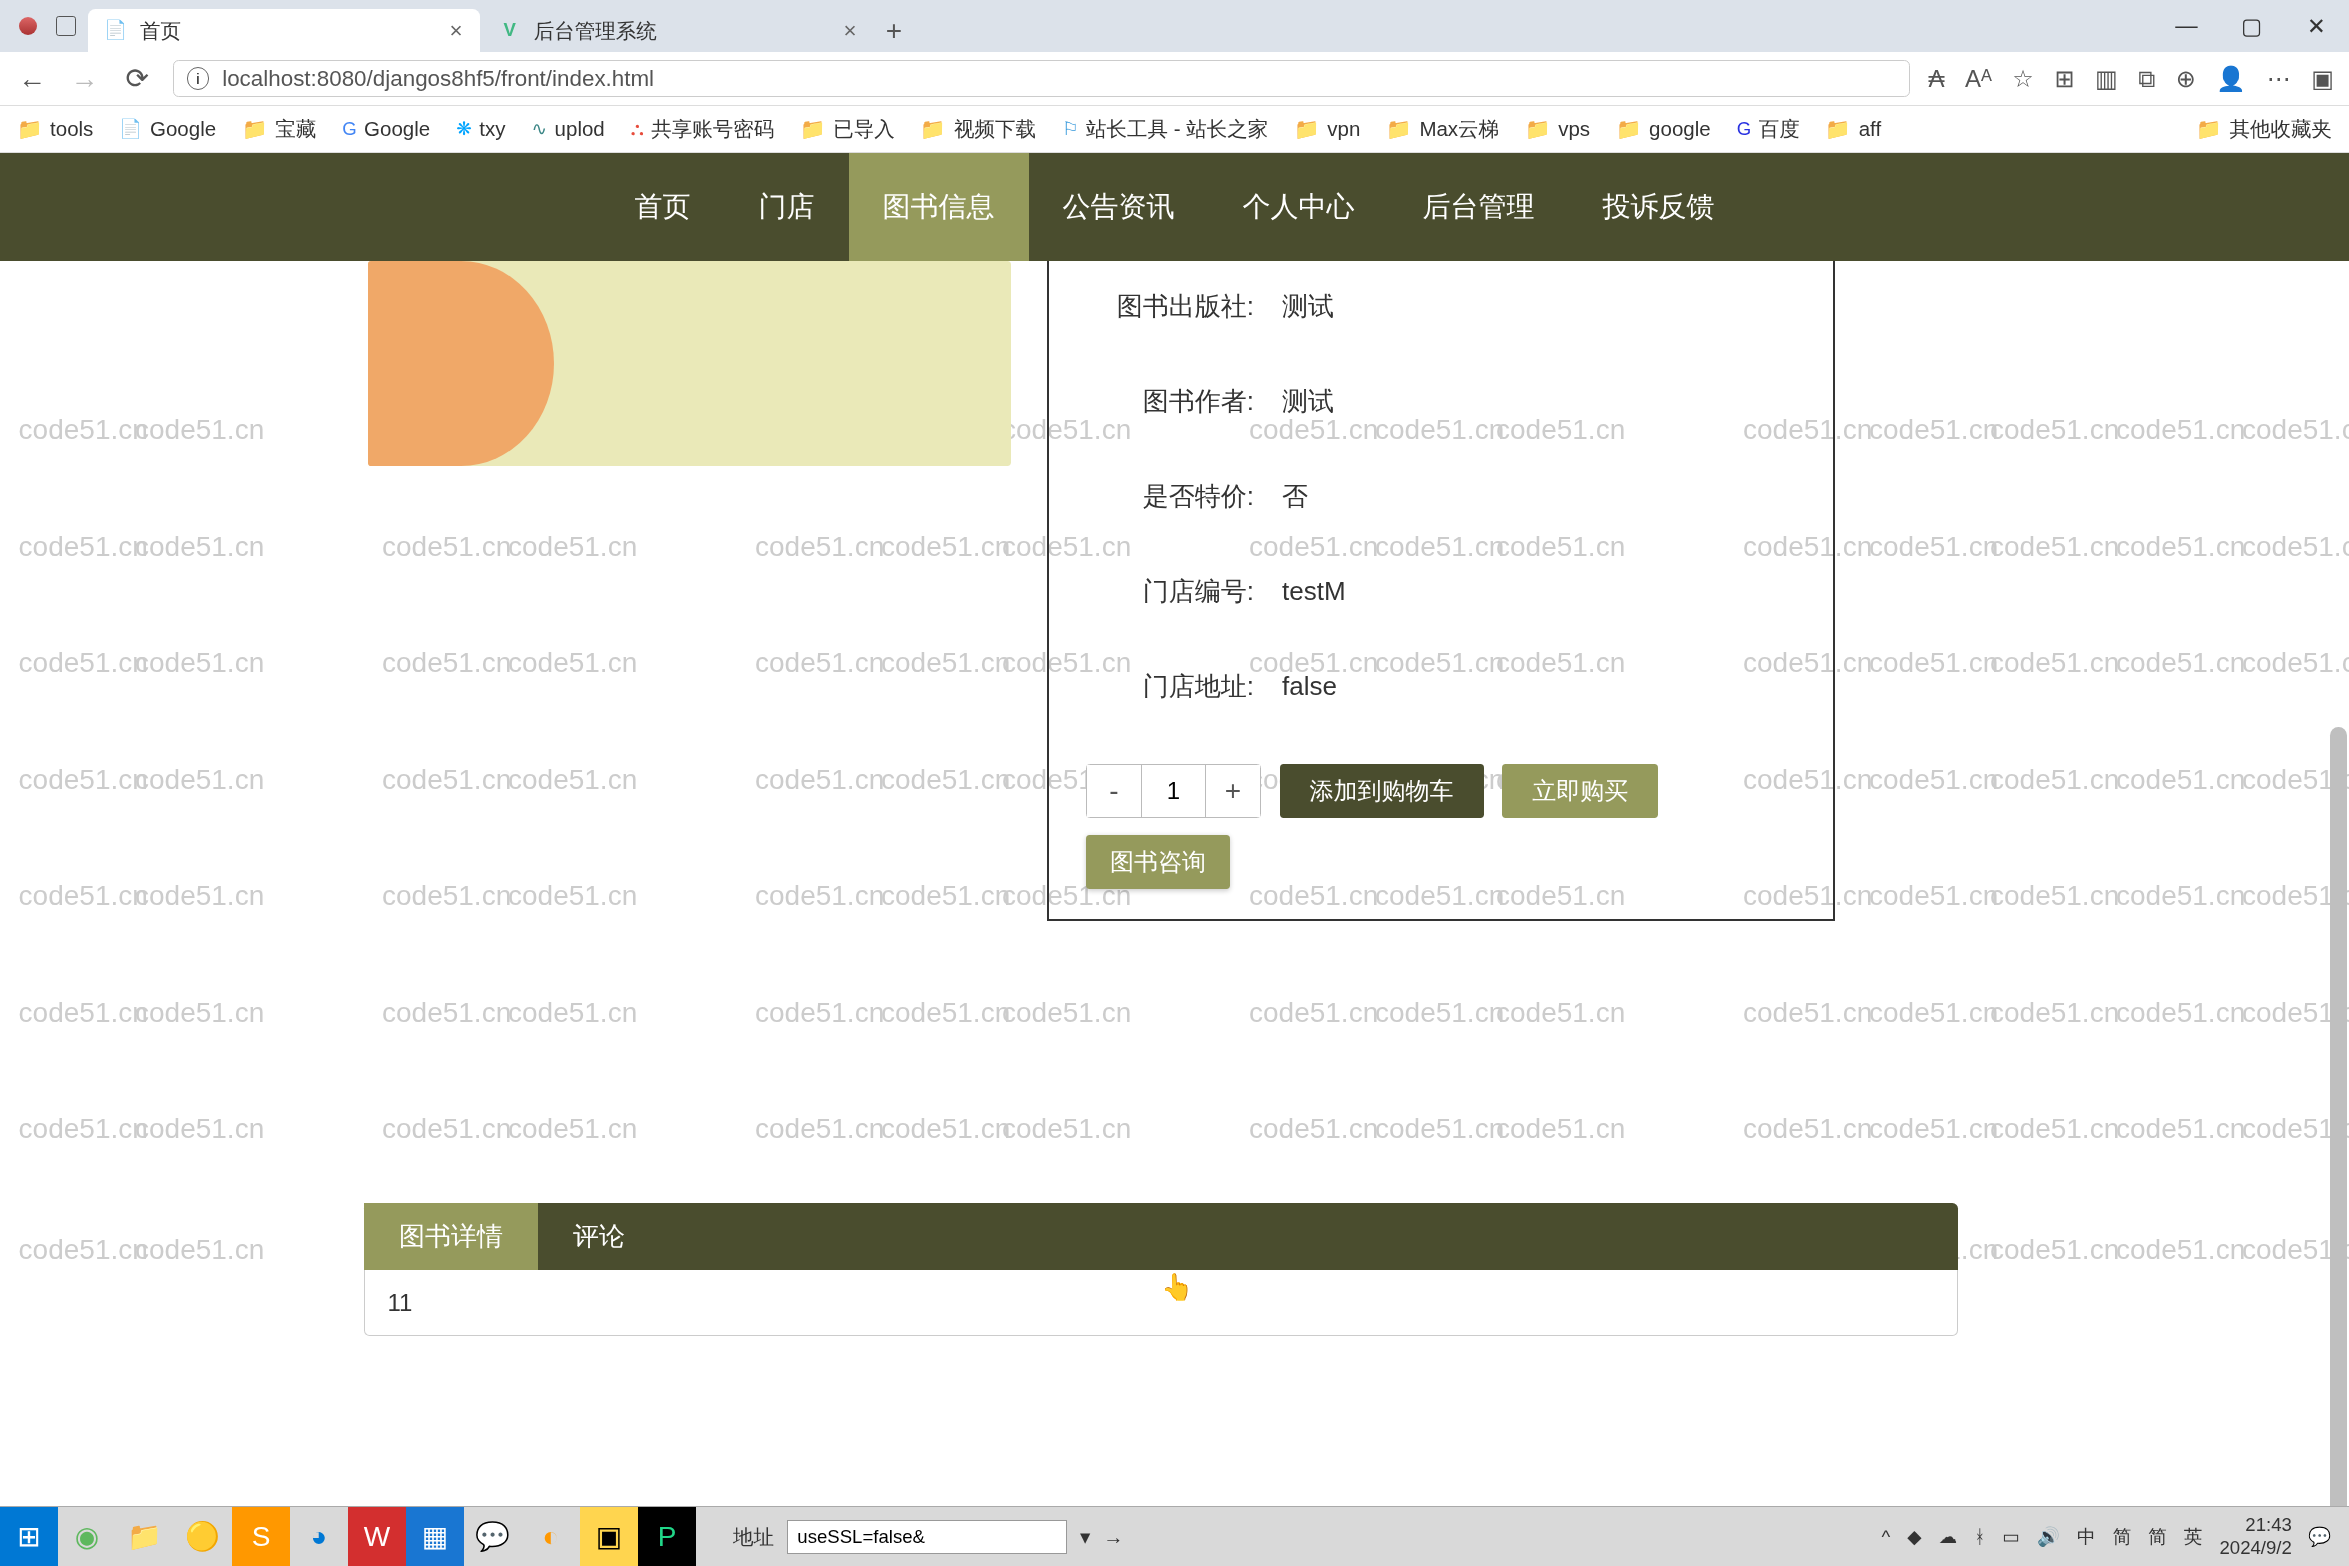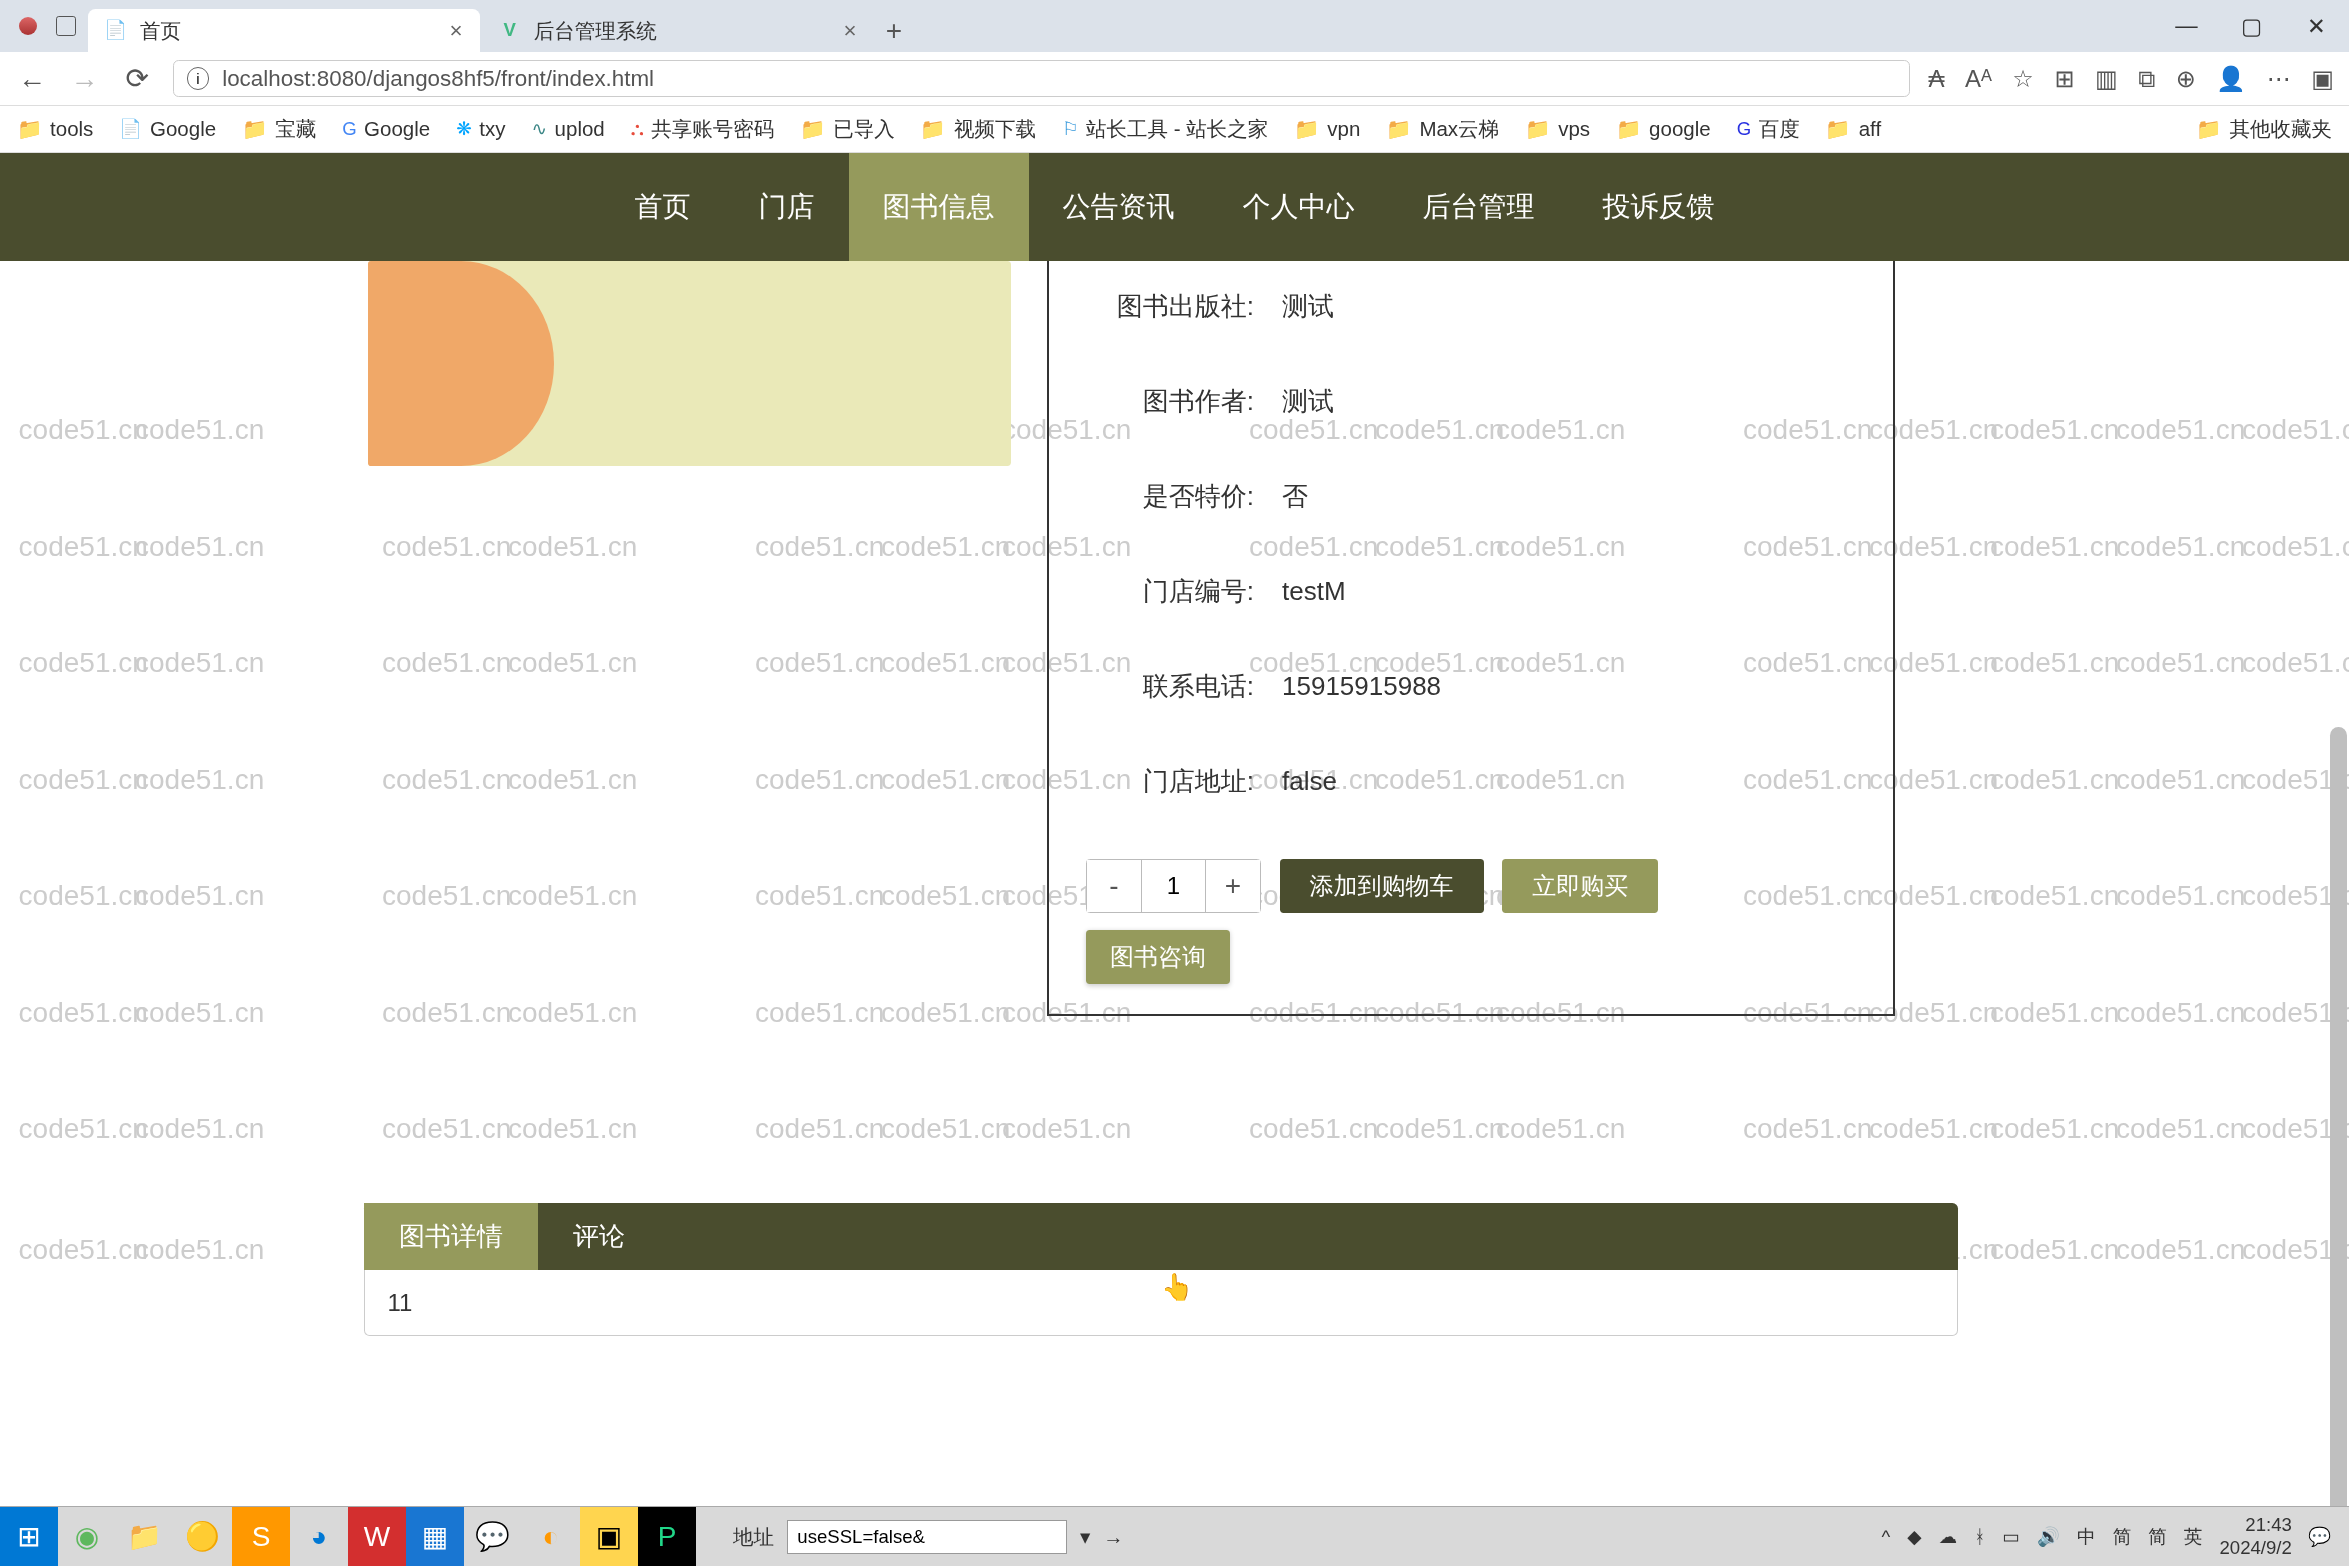--- a/index.html
+++ b/index.html
@@ -42,21 +42,21 @@
 .header-olive{background:#4a4d2e;height:103px;display:flex;align-items:center;justify-content:center;position:relative;z-index:2;border-bottom:1.9px solid #6a6d4e}
 .header-olive h1{color:#fff;font-size:48px;font-weight:400;letter-spacing:3.7px}
 .nav-olive{background:#4a4d2e;height:108px;display:flex;align-items:stretch;justify-content:center;position:relative;z-index:2}
 .nav-olive a{color:#fff;font-size:28px;padding:0 34px;display:flex;align-items:center;text-decoration:none}
 .nav-olive a.active{background:#959a5c}
 
 .content{position:relative;z-index:2;padding:0 18.6px}
 .book-img{position:absolute;left:368px;top:0;width:643px;height:205px;background:#eae9b8;border-radius:3.7px;z-index:2}
 .book-img::before{content:"";position:absolute;left:0;top:0;width:186px;height:205px;background:#f0a868;border-radius:3.7px 60% 60% 3.7px}
 
-.detail-box{position:absolute;left:1047px;top:0;width:848px;border:2.8px solid #333;border-top:none;padding:28px 37px 30px;z-index:3;background:transparent}
+.detail-box{position:absolute;left:1047px;top:0;width:788px;border:2.8px solid #333;border-top:none;padding:28px 37px 30px;z-index:3;background:transparent}
 .detail-row{display:flex;align-items:center;margin-bottom:60px;font-size:26px;color:#333}
 .detail-row .lbl{width:168px;text-align:right;color:#333}
 .detail-row .val{margin-left:28px;color:#333}
 .qty-row{display:flex;align-items:center;gap:18.6px;margin-top:26px}
 .qty{display:flex;border:0.9px solid #bbb;border-radius:3.7px;height:54px}
 .qty button{width:54px;background:#fff;border:none;font-size:28px;color:#555;cursor:pointer}
 .qty input{width:65px;text-align:center;border:none;border-left:0.9px solid #bbb;border-right:0.9px solid #bbb;font-size:24px}
 .btn-dark{background:#4a4d2e;color:#fff;border:none;height:54px;padding:0 30px;font-size:24px;border-radius:3.7px;cursor:pointer}
 .btn-olive{background:#959a5c;color:#fff;border:none;height:54px;padding:0 30px;font-size:24px;border-radius:3.7px;cursor:pointer}
 .btn-consult{background:#959a5c;color:#fff;border:none;height:54px;padding:0 24px;font-size:24px;border-radius:3.7px;margin-top:17px;cursor:pointer;box-shadow:0 1.9px 5.6px rgba(0,0,0,.2)}
@@ -353,24 +353,20 @@
           </div>
           <div class="detail-row">
             <span class="lbl">是否特价:</span>
             <span class="val">否</span>
           </div>
           <div class="detail-row">
             <span class="lbl">门店编号:</span>
             <span class="val">testM</span>
           </div>
           <div class="detail-row">
-            <span class="lbl">联系电话:</span>
-            <span class="val">15915915988</span>
-          </div>
-          <div class="detail-row">
             <span class="lbl">门店地址:</span>
             <span class="val">false</span>
           </div>
         </div>
       <div class="qty-row">
         <div class="qty">
           <button>-</button>
           <input value="1" style="">
           <button>+</button>
         </div>

